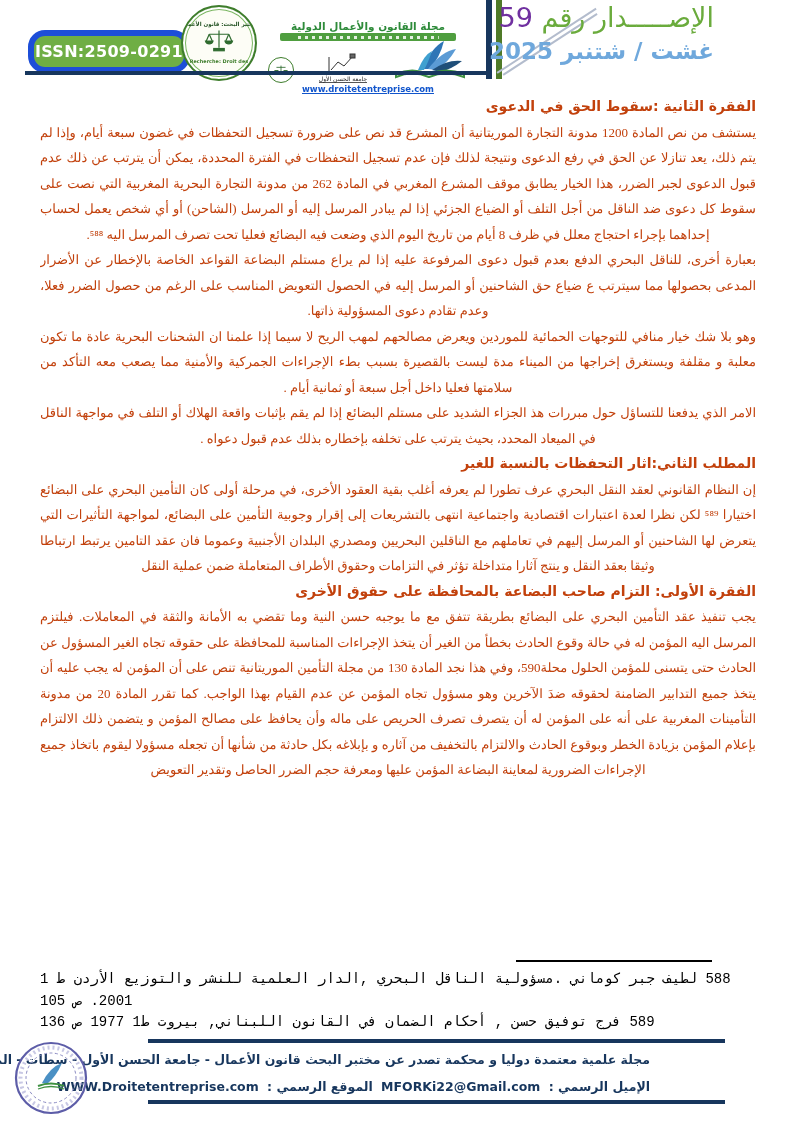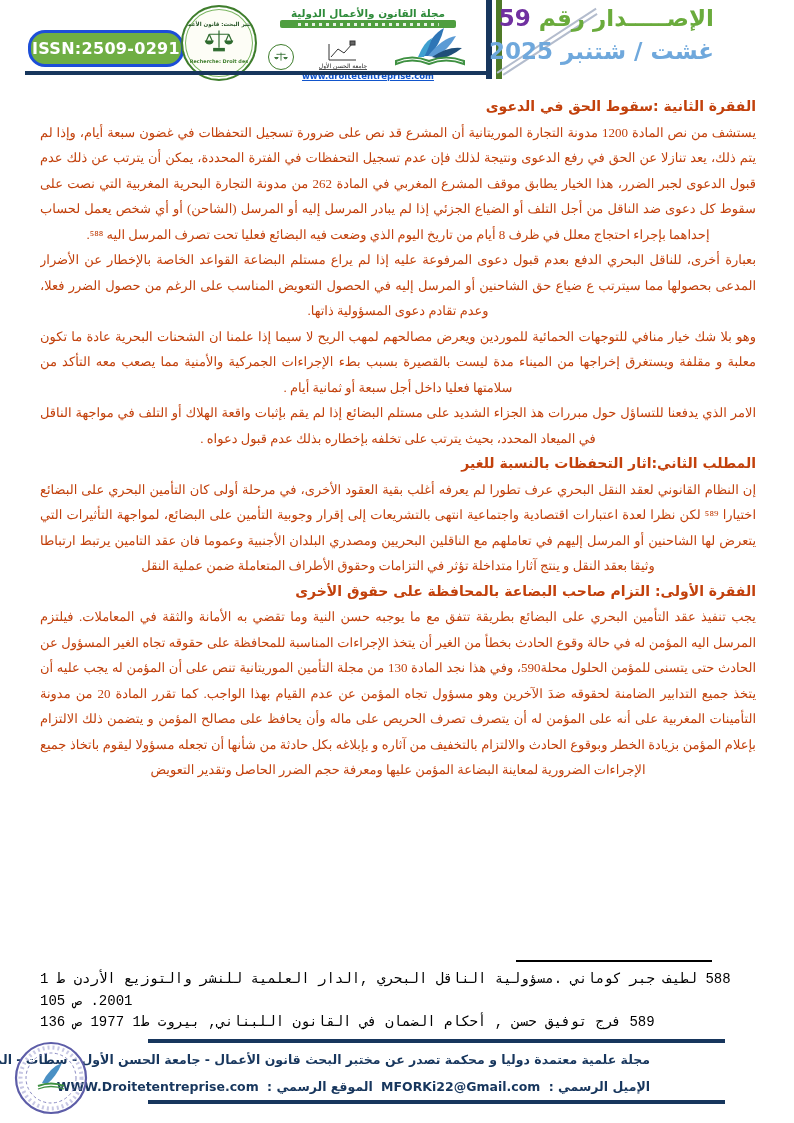--- a/index.html
+++ b/index.html
@@ -1,47 +1,47 @@
 <!DOCTYPE html>
 <html lang="ar"><head>
 <meta charset="utf-8">
 <style>
   html,body{margin:0;padding:0;background:#e8e8e8;}
   .page{position:relative;width:794px;height:1123px;background:#ffffff;margin:0 auto;
         font-family:"DejaVu Sans",sans-serif;overflow:hidden;}
 
   
   .issn-pill{position:absolute;left:28px;top:30px;width:150px;height:31px;background:#6FAE44;
-             border:3px solid #1d4ed8;border-radius:17px;color:#fff;font-weight:bold;font-size:16px;
+             border:6px solid #1d4ed8;border-radius:17px;color:#fff;font-weight:bold;font-size:16px;
              display:flex;align-items:center;justify-content:center;letter-spacing:.3px;}
   .lab-seal{position:absolute;left:181px;top:5px;width:72px;height:72px;border-radius:50%;
             border:2.5px solid #3e7d2c;background:#fdfdf6;box-shadow:inset 0 0 0 2px #fff, inset 0 0 0 3px #7bb661;
             display:flex;flex-direction:column;align-items:center;justify-content:center;overflow:hidden;}
   .seal-arc-text{font-size:5.5px;color:#205020;font-weight:bold;white-space:nowrap;line-height:7px;}
   .seal-arc-text.latin{color:#3e7d2c;transform:scale(.9);}
 
-  .journal-logo{position:absolute;left:266px;top:7px;width:204px;height:74px;text-align:center;}
+  .journal-logo{position:absolute;left:266px;top:20px;width:204px;height:74px;text-align:center;}
   .journal-title{direction:rtl;color:#2e8b3a;font-weight:bold;font-size:10.5px;line-height:12px;white-space:nowrap;}
   .journal-banner{height:8px;margin:1px 14px 2px 14px;border-radius:2px;background:#4f9e3f;
       background-image:repeating-linear-gradient(90deg,rgba(255,255,255,.85) 0 3px,rgba(255,255,255,0) 3px 7px);
       background-size:80% 3px;background-repeat:no-repeat;background-position:center;}
   .logo-art{display:flex;align-items:flex-end;justify-content:space-between;height:40px;padding:0 2px;}
   .mini-seal{width:24px;height:24px;border-radius:50%;border:1.5px solid #3e7d2c;display:flex;
              align-items:center;justify-content:center;background:#fff;}
   .univ-doodle{display:flex;flex-direction:column;align-items:center;}
   .univ-name{direction:rtl;font-size:6px;color:#222;white-space:nowrap;border-bottom:.5px solid #555;}
   .journal-url{display:block;color:#1155CC;font-size:8.5px;font-weight:bold;text-decoration:underline;margin-top:1px;}
 
   .vbar{position:absolute;top:0;width:6px;height:79px;}
   .vbar.navy{left:486px;background:#17365D;}
   .vbar.green{left:496px;background:#4F7A28;}
   .header-rule{position:absolute;left:25px;top:71px;width:462px;height:4px;background:#17365D;}
 
   .issue-block{position:absolute;left:506px;top:2px;width:208px;direction:rtl;text-align:center;}
-  .issue-line1{font-size:23px;font-weight:bold;color:#6AAB3C;line-height:32px;white-space:nowrap;}
+  .issue-line1{font-size:27px;font-weight:normal;color:#6AAB3C;line-height:32px;white-space:nowrap;}
   .issue-number{color:#7030A0;}
   .issue-date{font-size:23px;font-weight:bold;color:#6FA8DC;line-height:34px;white-space:nowrap;}
   .diag{position:absolute;height:1.5px;background:#b3bccd;transform-origin:left center;}
   .diag.d1{left:497px;top:72px;width:118px;transform:rotate(-33deg);}
   .diag.d2{left:503px;top:74px;width:112px;transform:rotate(-33deg);}
 
   
   .body-text{position:absolute;left:40px;top:94px;width:716px;max-height:862px;overflow:hidden;
              direction:rtl;color:#c2410c;}
   .bh{font-weight:bold;font-size:14px;line-height:25.5px;text-align:right;}

